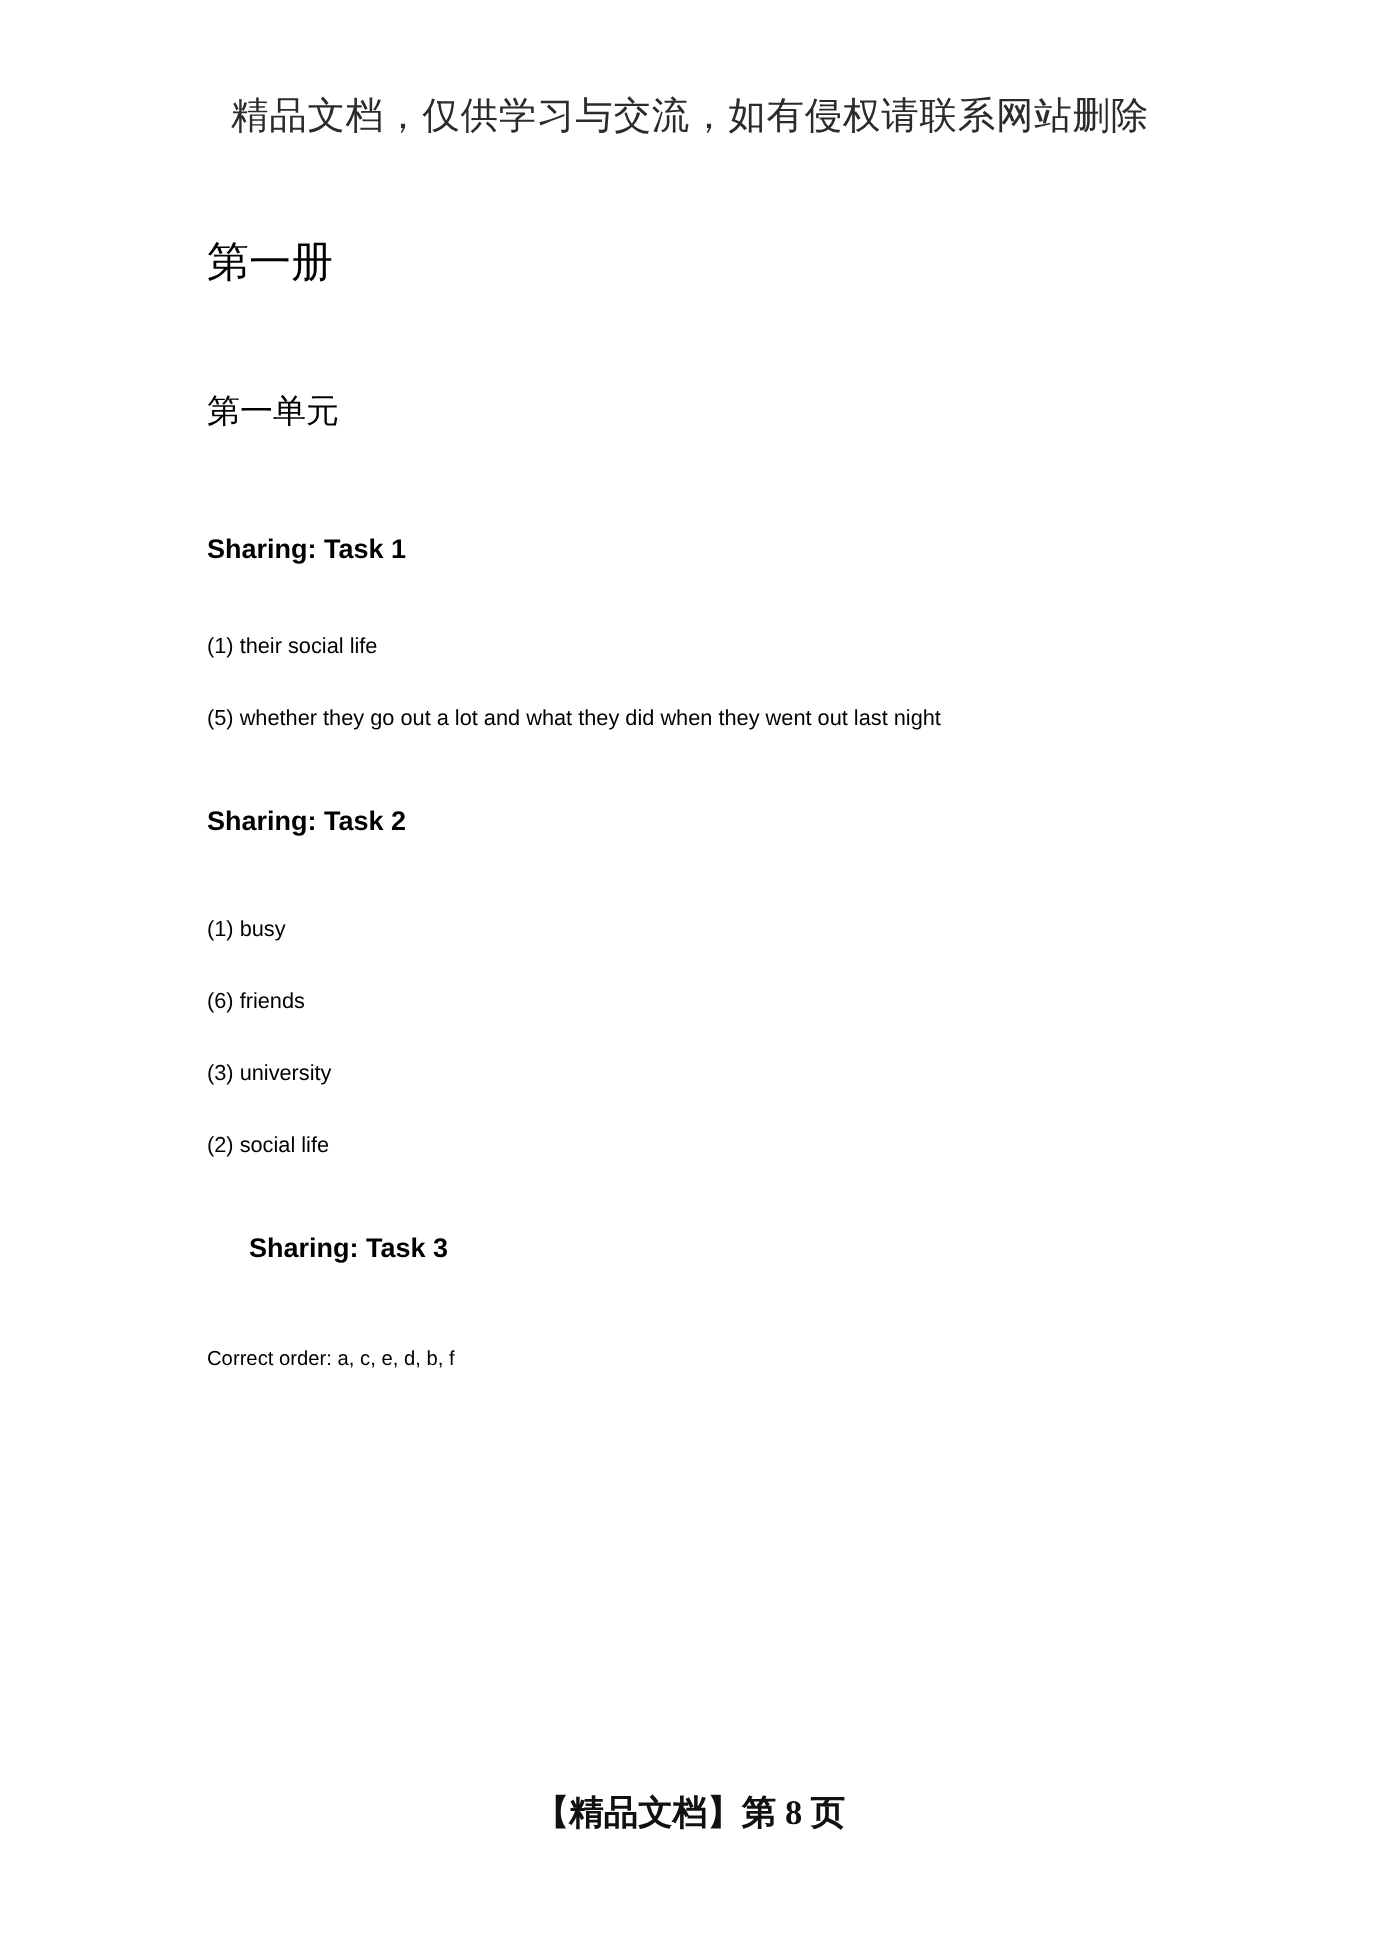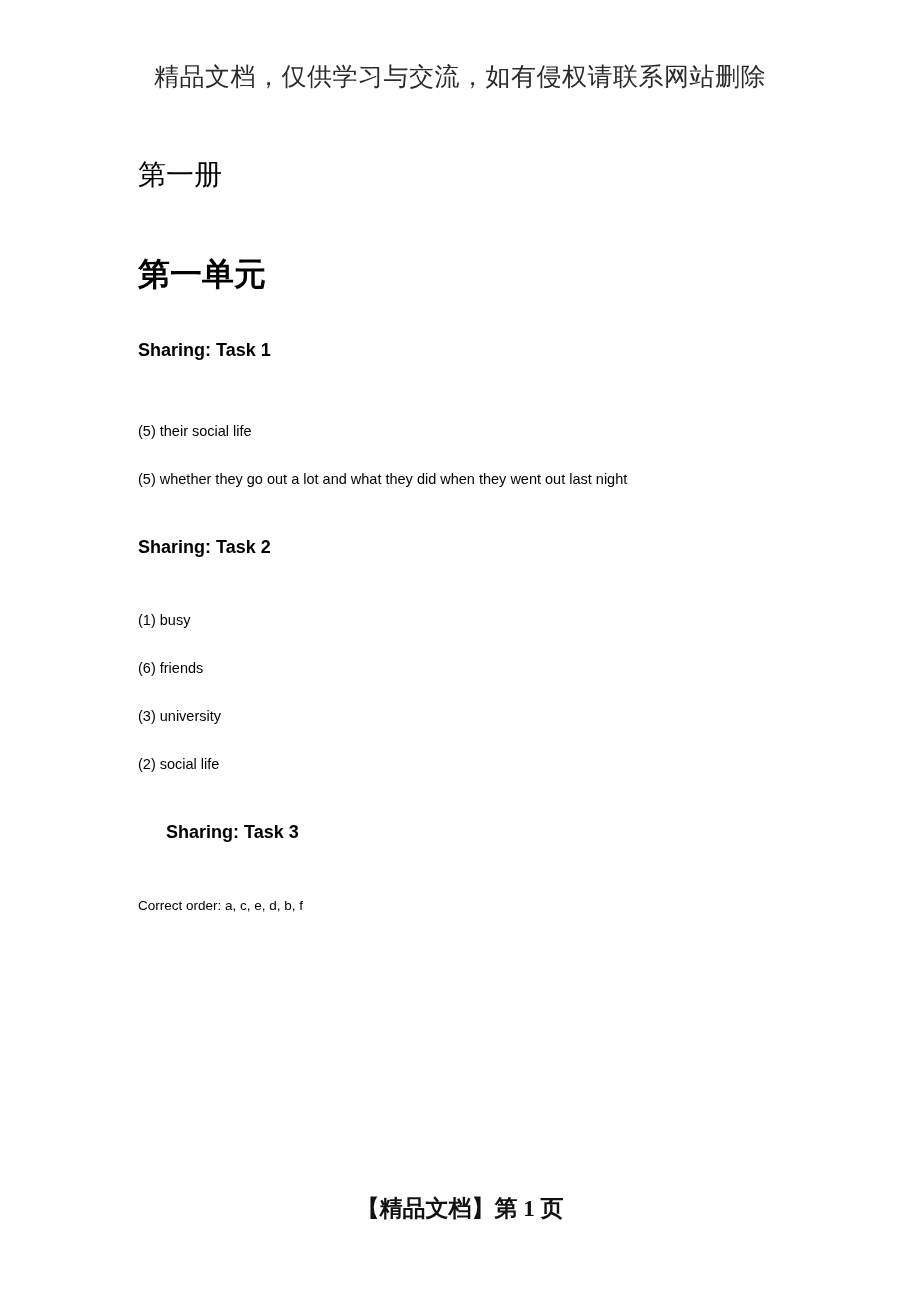--- a/index.html
+++ b/index.html
@@ -53,22 +53,22 @@
     font-size: 28px;
     font-weight: 400;
     line-height: 34px;
     white-space: nowrap;
   }
 
   .unit-title {
     position: absolute;
     top: 257px;
     left: 0;
-    font-size: 32px;
-    font-weight: 700;
+    font-size: 22px;
+    font-weight: 400;
     line-height: 34px;
     white-space: nowrap;
   }
 
   .task-heading {
     position: absolute;
     left: 0;
     font-size: 18px;
     font-weight: bold;
     line-height: 24px;
@@ -87,21 +87,21 @@
   .body-line-small {
     position: absolute;
     left: 0;
     font-size: 13.5px;
     font-weight: 400;
     line-height: 20px;
     white-space: nowrap;
   }
 
   
-  .p-t1h  { top: 338px; }
+  .p-t1h  { top: 354px; }
   .p-t1a  { top: 421px; }
   .p-t1b  { top: 469px; }
   .p-t2h  { top: 535px; }
   .p-t2a  { top: 610px; }
   .p-t2b  { top: 658px; }
   .p-t2c  { top: 706px; }
   .p-t2d  { top: 754px; }
   .p-t3h  { top: 820px; margin-left: 28px; }
   .p-t3a  { top: 896px; }
 
@@ -126,29 +126,29 @@
 
   <div class="doc-header">精品文档，仅供学习与交流，如有侵权请联系网站删除</div>
 
   <div class="content">
 
     <div class="vol-title">第一册</div>
 
     <div class="unit-title">第一单元</div>
 
     <div class="task-heading p-t1h">Sharing: Task 1</div>
-    <div class="body-line p-t1a">(5) their social life</div>
+    <div class="body-line p-t1a">(1) their social life</div>
     <div class="body-line p-t1b">(5) whether they go out a lot and what they did when they went out last night</div>
 
     <div class="task-heading p-t2h">Sharing: Task 2</div>
     <div class="body-line p-t2a">(1) busy</div>
     <div class="body-line p-t2b">(6) friends</div>
     <div class="body-line p-t2c">(3) university</div>
     <div class="body-line p-t2d">(2) social life</div>
 
     <div class="task-heading p-t3h">Sharing: Task 3</div>
     <div class="body-line-small p-t3a">Correct order: a, c, e, d, b, f</div>
 
   </div>
 
-  <div class="doc-footer">【精品文档】第 1 页</div>
+  <div class="doc-footer">【精品文档】第 8 页</div>
 
 </div>
 
 </body></html>

